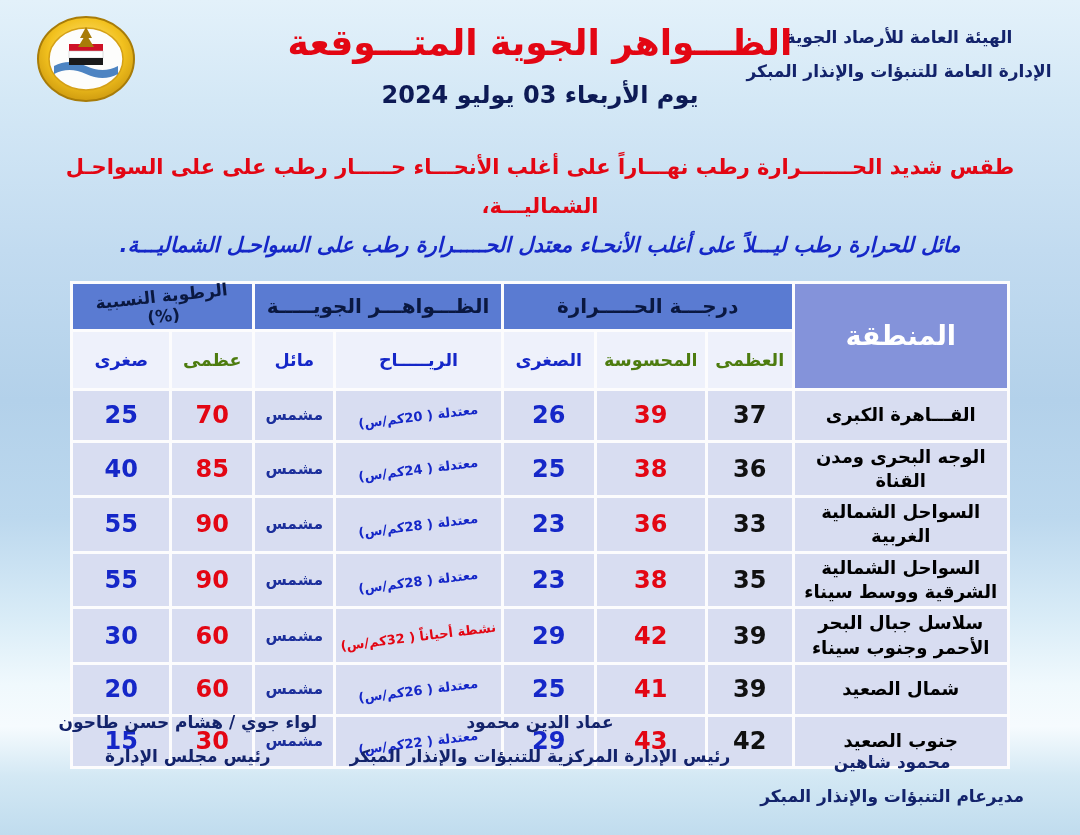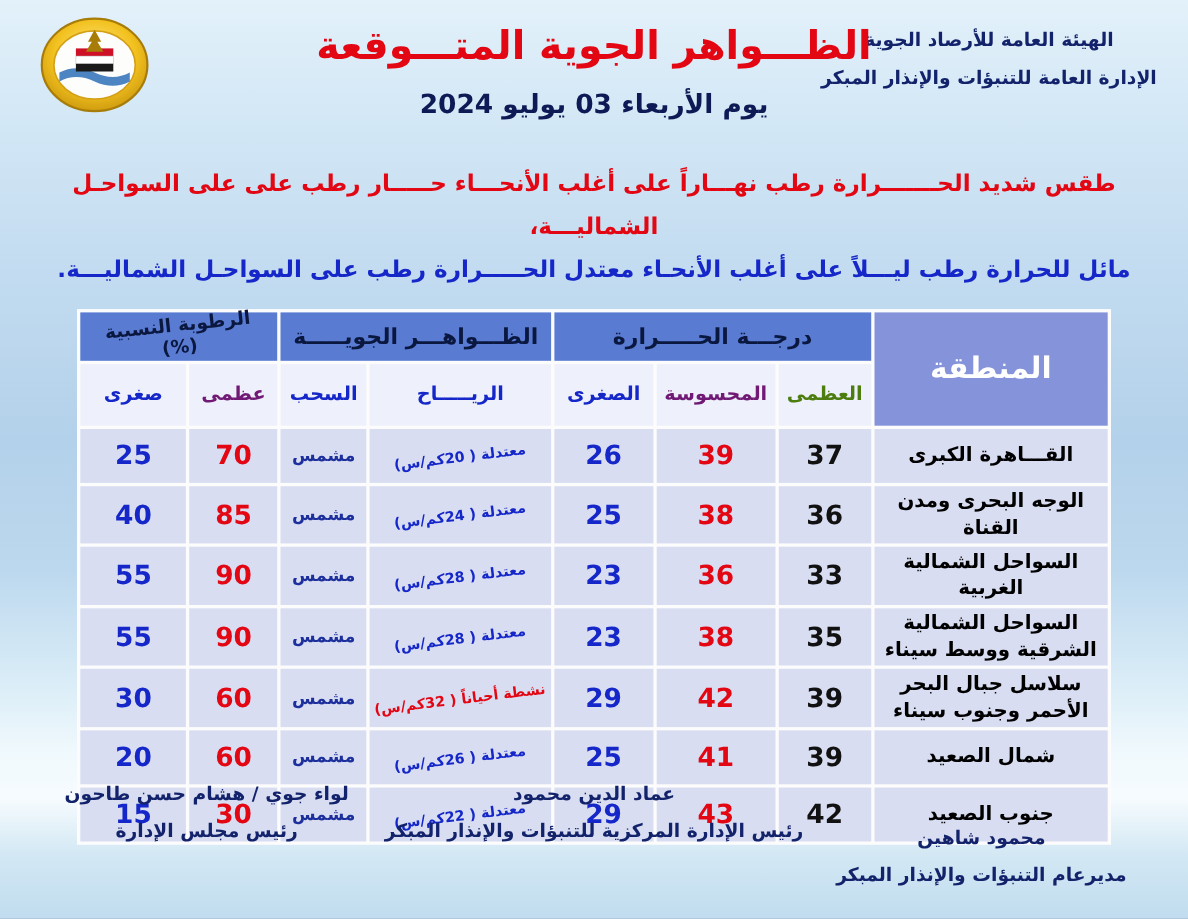--- a/index.html
+++ b/index.html
@@ -21,40 +21,40 @@
     color:#13236b; font-weight:700; font-size:17px; line-height:2.0;
   }
   .title-block { position:absolute; top:22px; right:0; left:0; text-align:center; }
   .main-title { color:#e30613; font-size:36px; font-weight:700; letter-spacing:0.5px; }
   .report-date { color:#0d1a55; font-size:24px; font-weight:700; margin-top:18px; }
   .logo-wrap { position:absolute; top:14px; left:36px; width:100px; height:90px; }
 
   
   .summary { margin:26px 34px 0; text-align:center; font-weight:700; font-size:21px; line-height:1.85; }
   .line-red  { color:#e30613; }
-  .line-blue { color:#1527c8; }
+  .line-blue { color:#1527c8;font-style:italic; }
 
   
   table.weather-table {
     margin:16px auto 0; border-collapse:separate; border-spacing:3px;
     background:#fcfcfd; table-layout:fixed;
   }
   .weather-table th, .weather-table td { text-align:center; vertical-align:middle; padding:2px 4px; }
 
   .region-head {
     background:#8493da; color:#ffffff; font-size:27px; font-weight:700;
   }
   .group-head {
     background:#5a7bd2; color:#0a1840; font-size:20px; font-weight:700; height:44px;
   }
   .tilt { display:inline-block; transform:rotate(-6deg); font-size:17px; }
 
   tr.sub-head th { background:#eef1fb; height:56px; font-size:17.5px; font-weight:700; }
   .c-black { color:#4d7c0f; }
-  .c-red   { color:#701a75;margin-top:41px; }
+  .c-red   { color:#4d7c0f;margin-top:41px; }
   .c-blue  { color:#1527c8; }
 
   tr.data-row td { background:#d8ddf1; height:49px; font-weight:700; }
   td.region-cell { font-size:18px; color:#000; line-height:1.35; }
   td.num { font-size:24px; }
   td.num.black { color:#111111; }
   td.num.red   { color:#e30613; }
   td.num.blue  { color:#1527c8; }
   td.clouds-cell { color:#1c2f9c; font-size:15.5px; }
   td.wind-cell { overflow:hidden; }
@@ -127,21 +127,21 @@
         <th class="region-head" rowspan="2">المنطقة</th>
         <th class="group-head" colspan="3">درجـــة الحـــــرارة</th>
         <th class="group-head" colspan="2">الظـــواهـــر الجويـــــة</th>
         <th class="group-head" colspan="2"><span class="tilt">الرطوبة النسبية (%)</span></th>
       </tr>
       <tr class="sub-head">
         <th class="c-black">العظمى</th>
         <th class="c-red">المحسوسة</th>
         <th class="c-blue">الصغرى</th>
         <th class="c-blue">الريـــــاح</th>
-        <th class="c-blue">السحب</th>
+        <th class="c-blue">مائل</th>
         <th class="c-red">عظمى</th>
         <th class="c-blue">صغرى</th>
       </tr>
     </thead>
     <tbody>
       <tr class="data-row">
         <td class="region-cell">القـــاهرة الكبرى</td>
         <td class="num black">37</td>
         <td class="num red">39</td>
         <td class="num blue">26</td>

